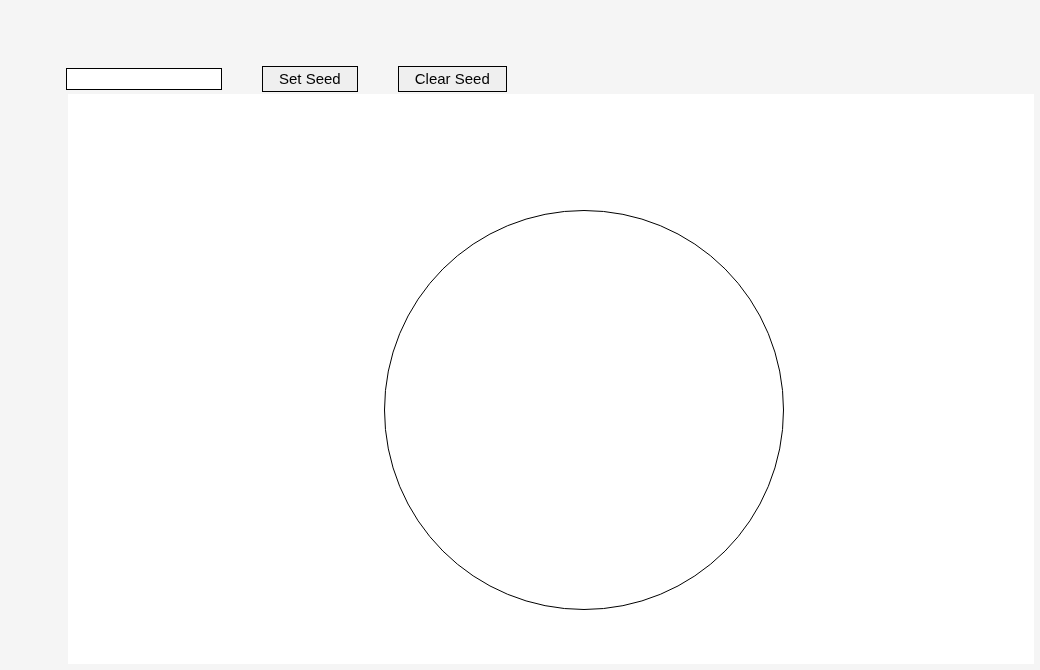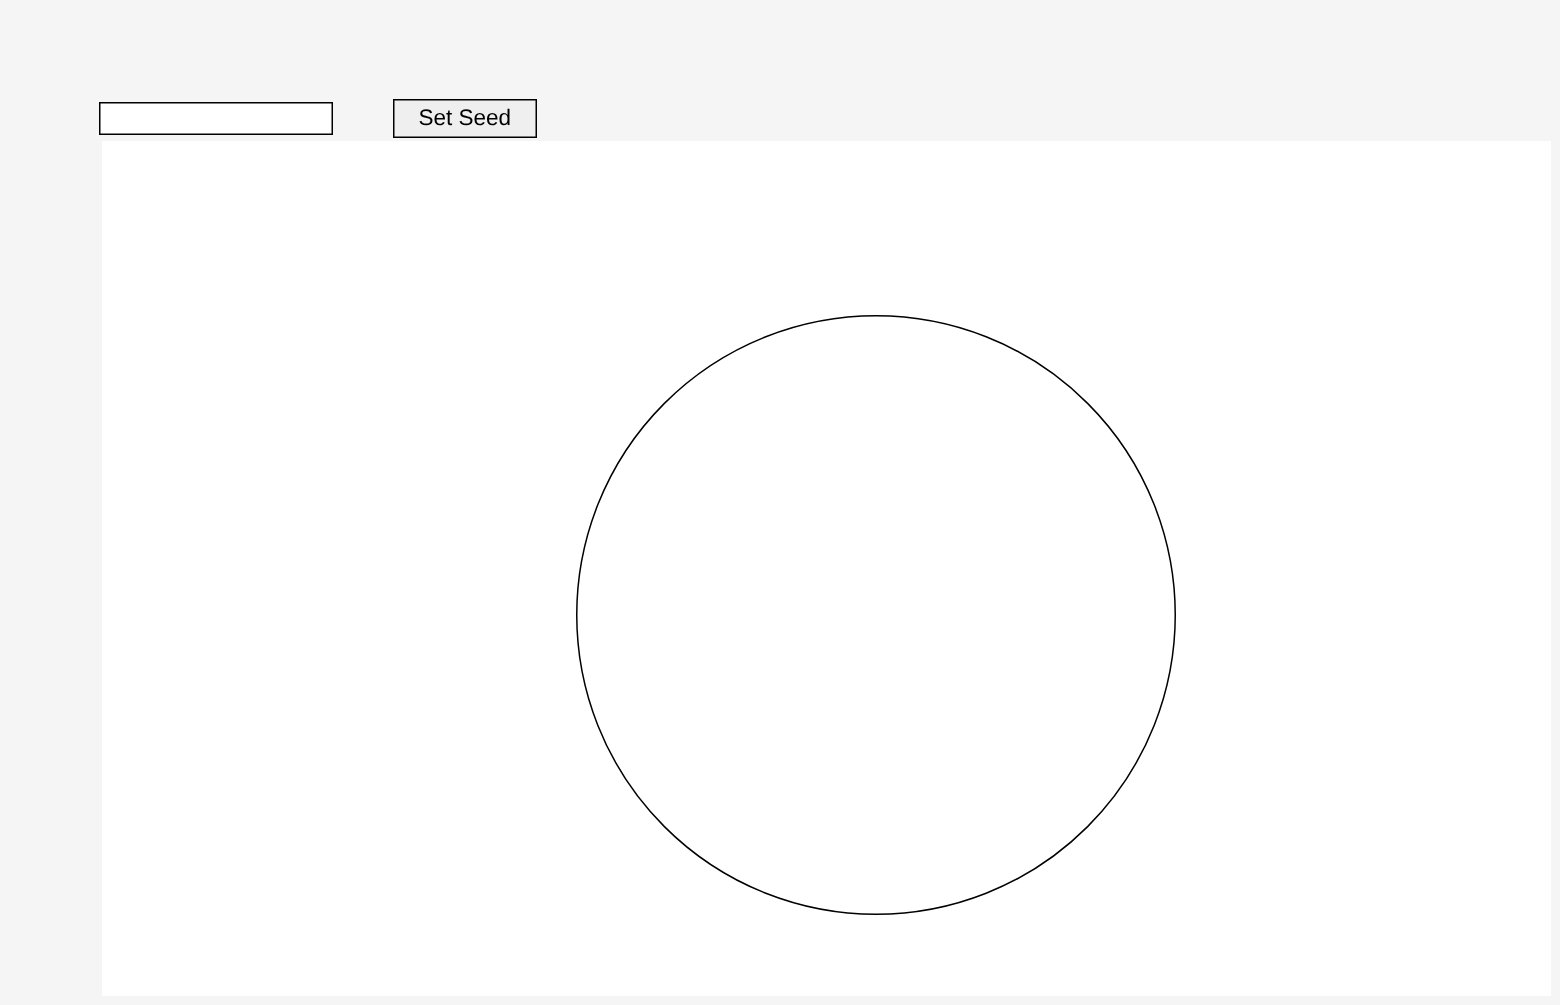--- a/index.html
+++ b/index.html
@@ -60,17 +60,18 @@
       border-radius: 50%;
       background: transparent;
     }
   </style>
 </head>
 <body>
 
 <div class="toolbar">
   <input type="text" class="seed-input" value="" style="">
   <button class="btn">Set Seed</button>
+  <button class="btn">Clear Seed</button>
 </div>
 
 <div class="canvas-area">
   <div class="circle"></div>
 </div>
 
 </body></html>

